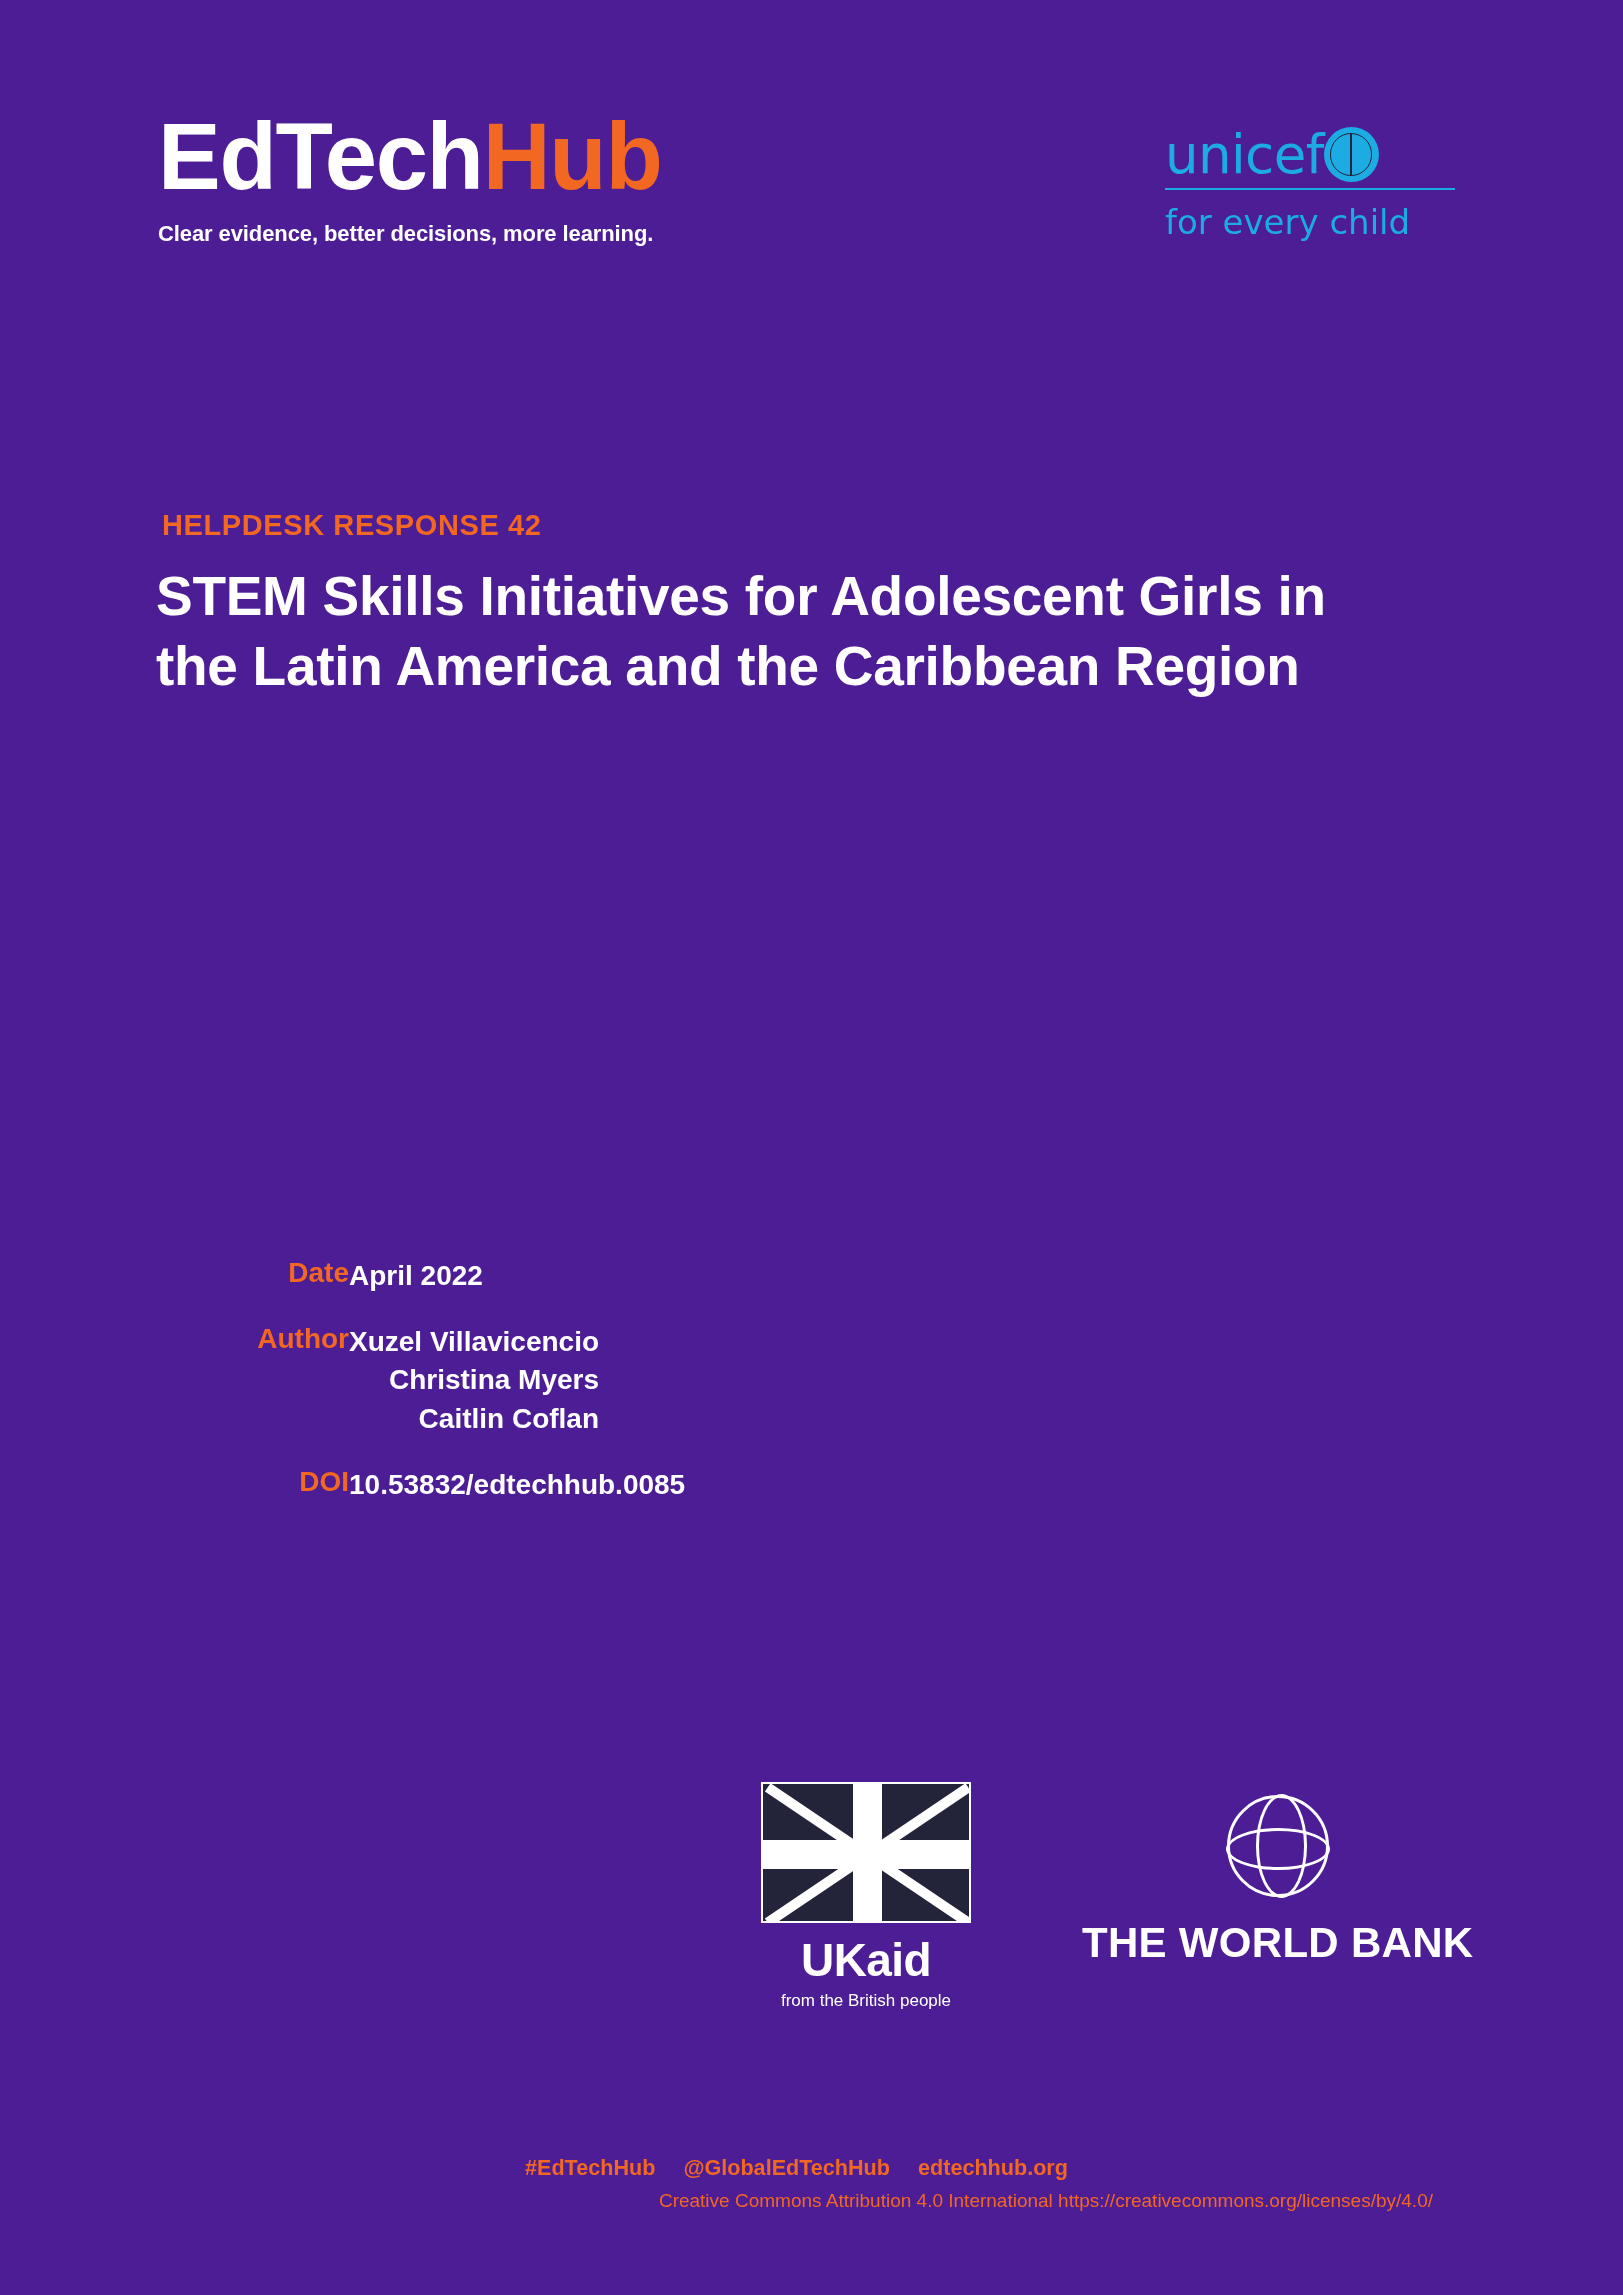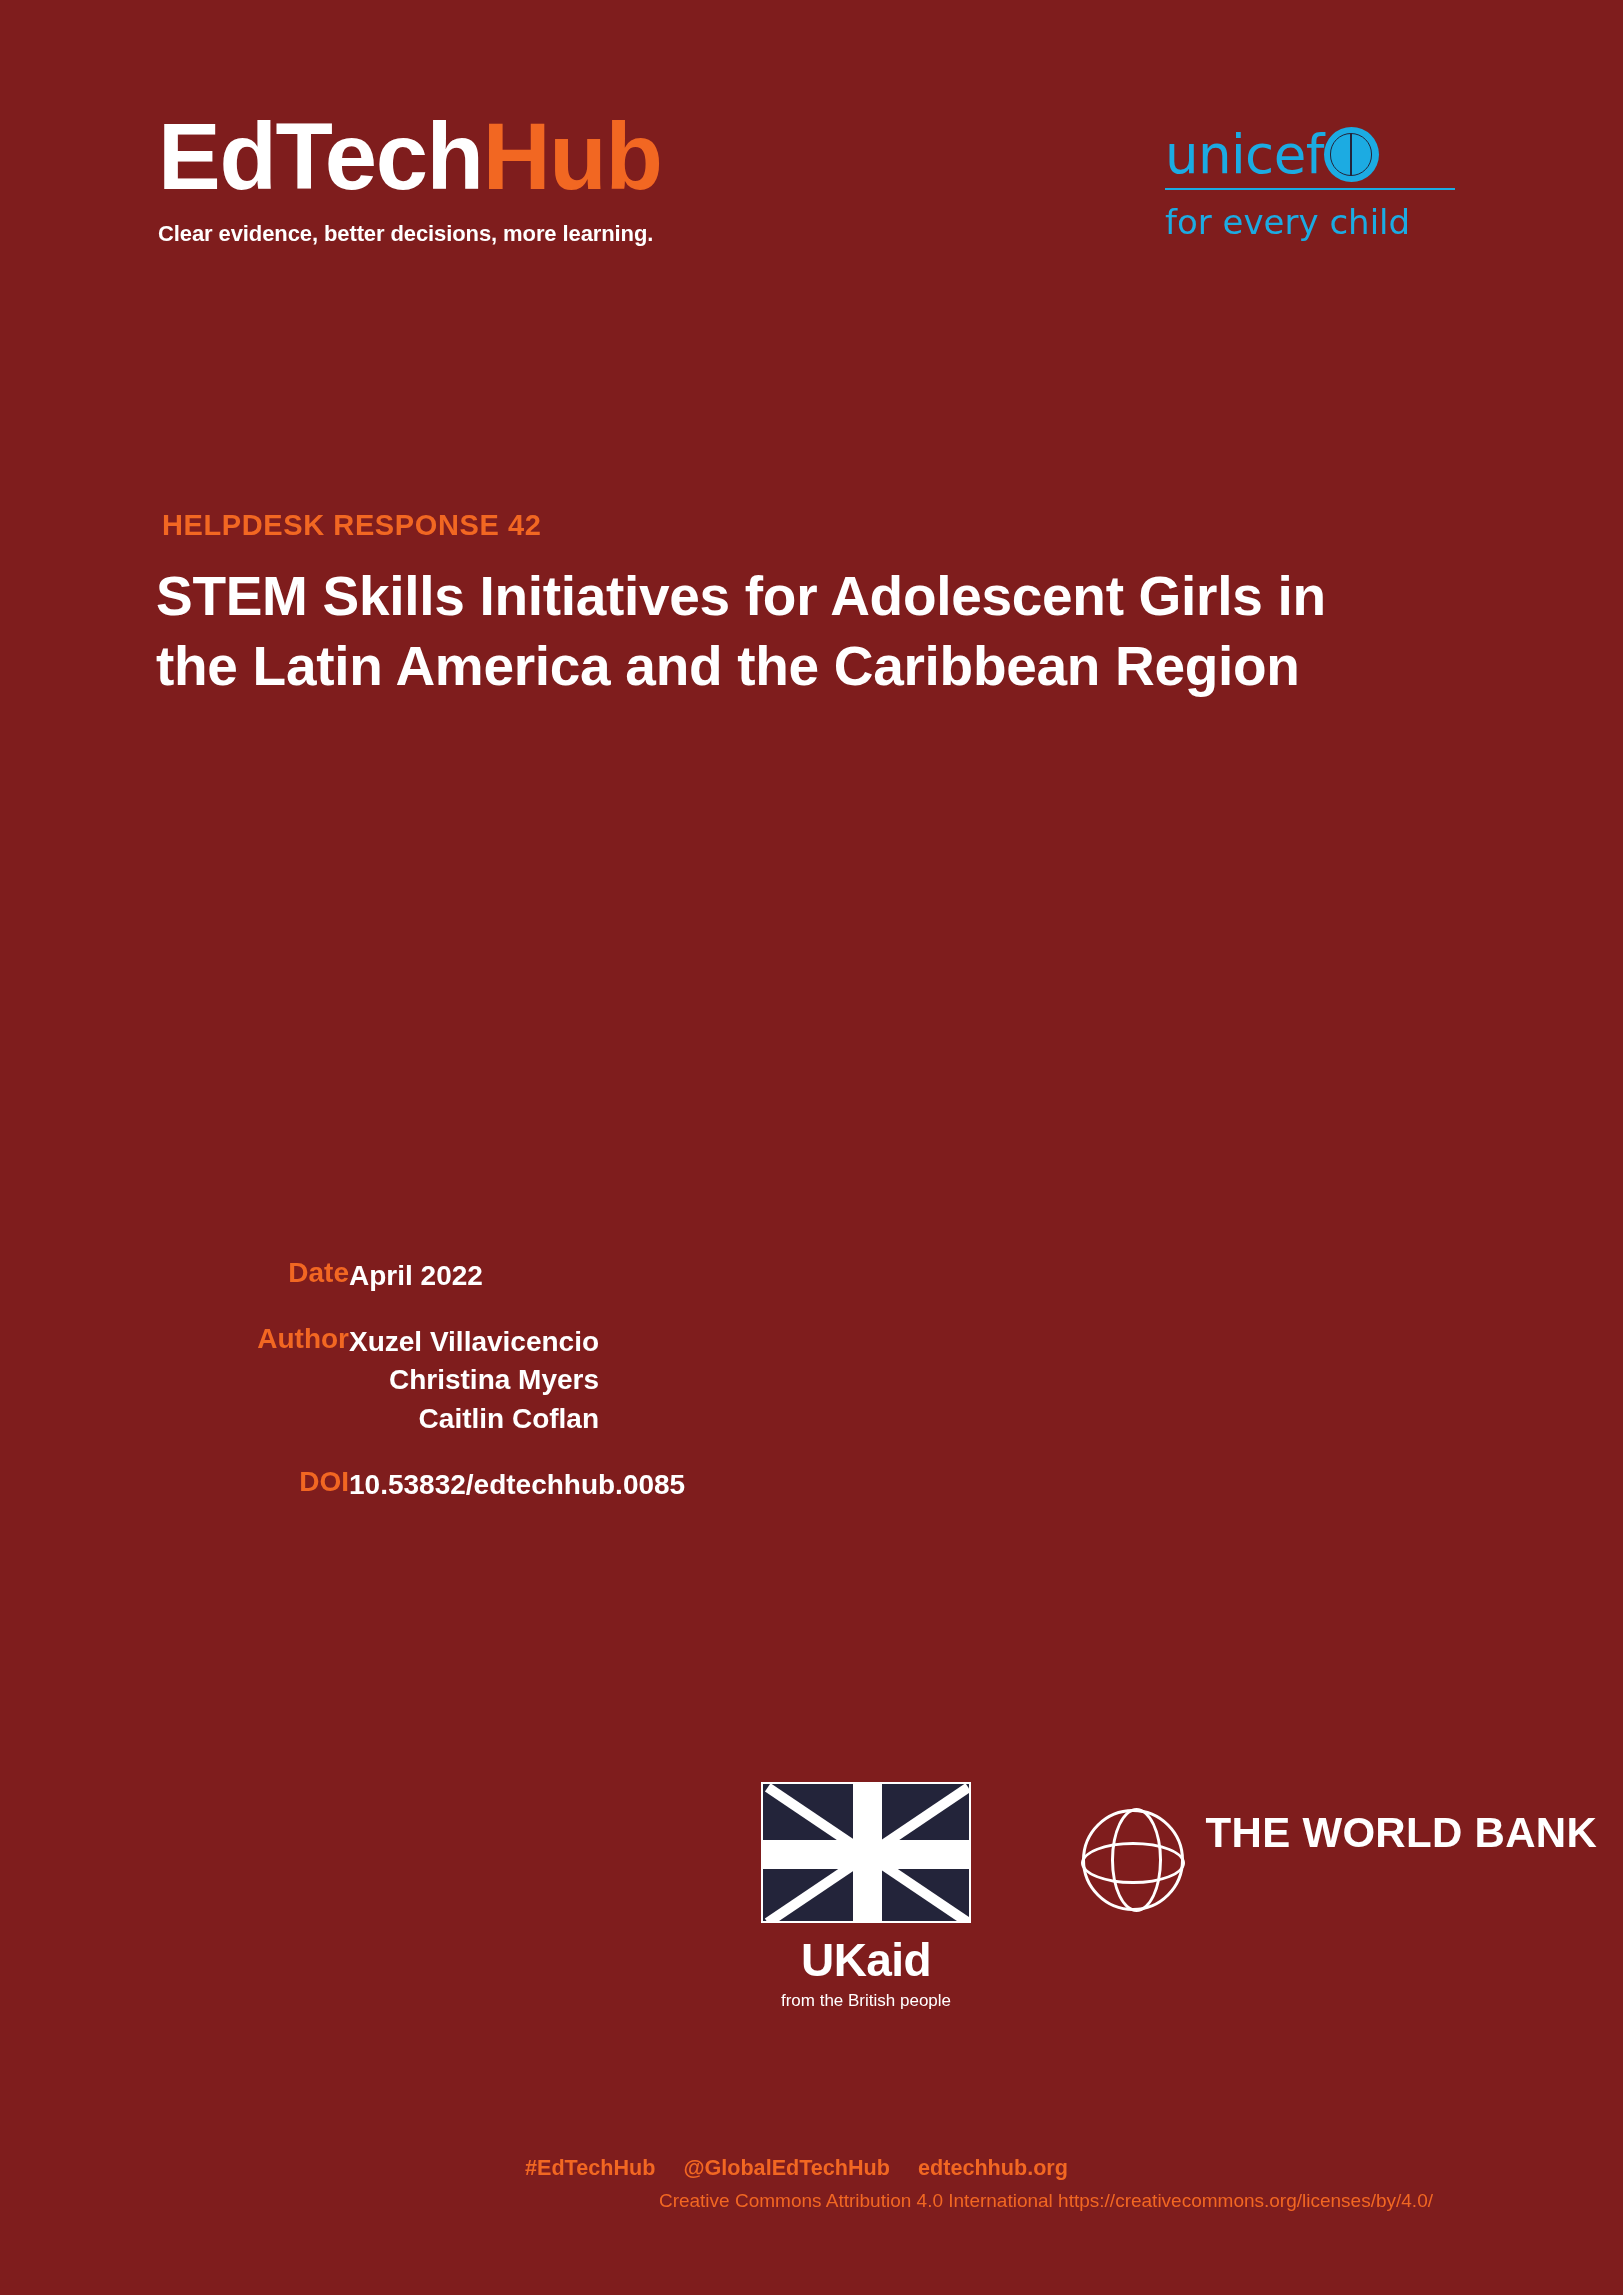--- a/index.html
+++ b/index.html
@@ -7,21 +7,21 @@
     width: 1623px;
     height: 2295px;
     background: #1e1f33;
     font-family: "Liberation Sans", sans-serif;
     overflow: hidden;
   }
   .page {
     position: relative;
     width: 1623px;
     height: 2295px;
-    background: #7f1d1d;
+    background: #4c1d95;
   }
 
   
   .header {
     position: absolute;
     top: 108px;
     left: 0;
     width: 100%;
     height: 216px;
   }
@@ -196,24 +196,25 @@
   }
   .ukaid-sub {
     margin-top: 3.8px;
     font-size: 17px;
     color: #ffffff;
   }
 
   .worldbank {
     position: absolute;
     left: 1082px;
-    top: 27px;
+    top: 13px;
     display: flex;
-    align-items: flex-start;
+    align-items: center;
     gap: 21.6px;
+    flex-direction: column;
   }
   .globe {
     width: 102px;
     height: 102px;
     border-radius: 50%;
     border: 3.8px solid #ffffff;
     position: relative;
     flex: none;
   }
   .globe::before {

